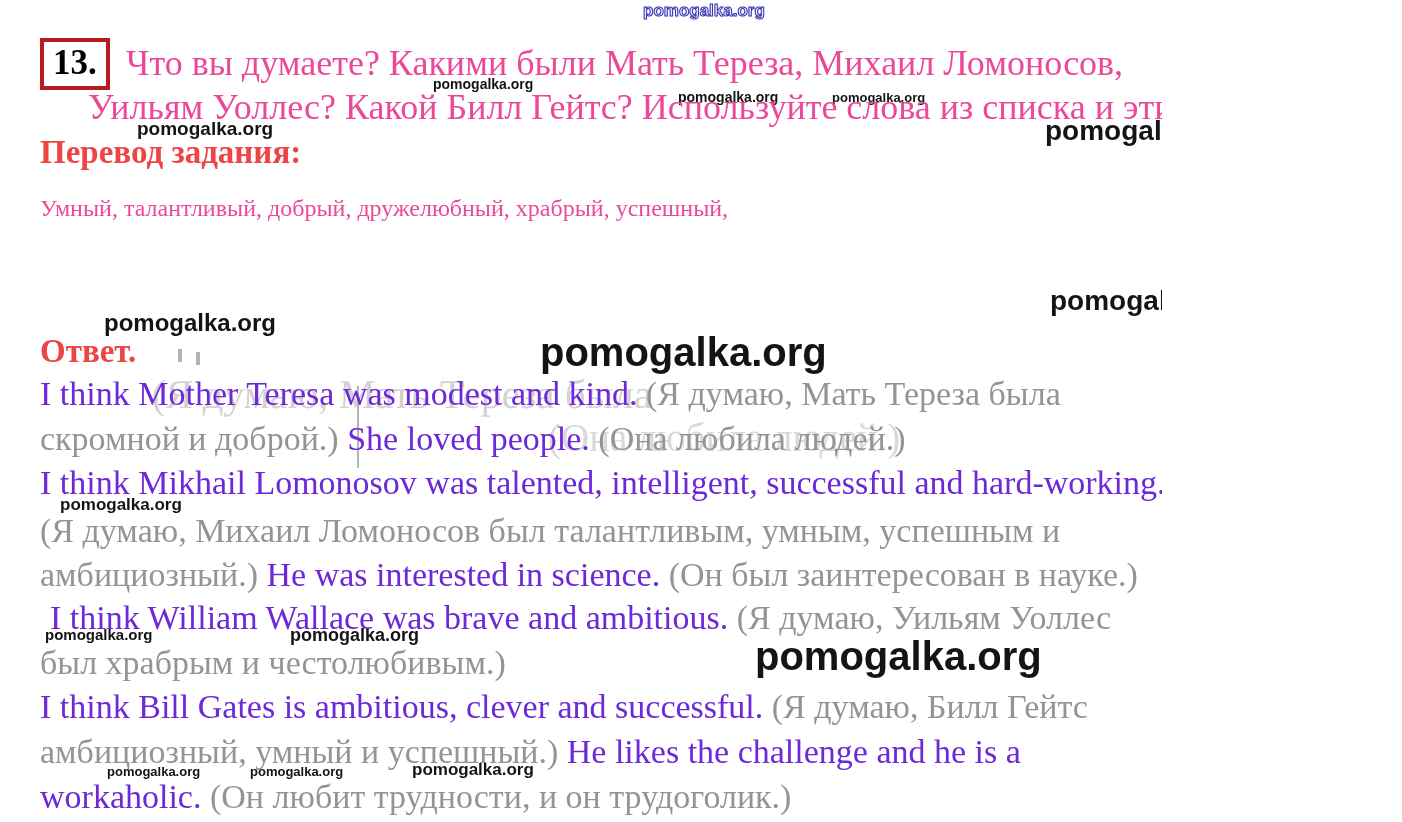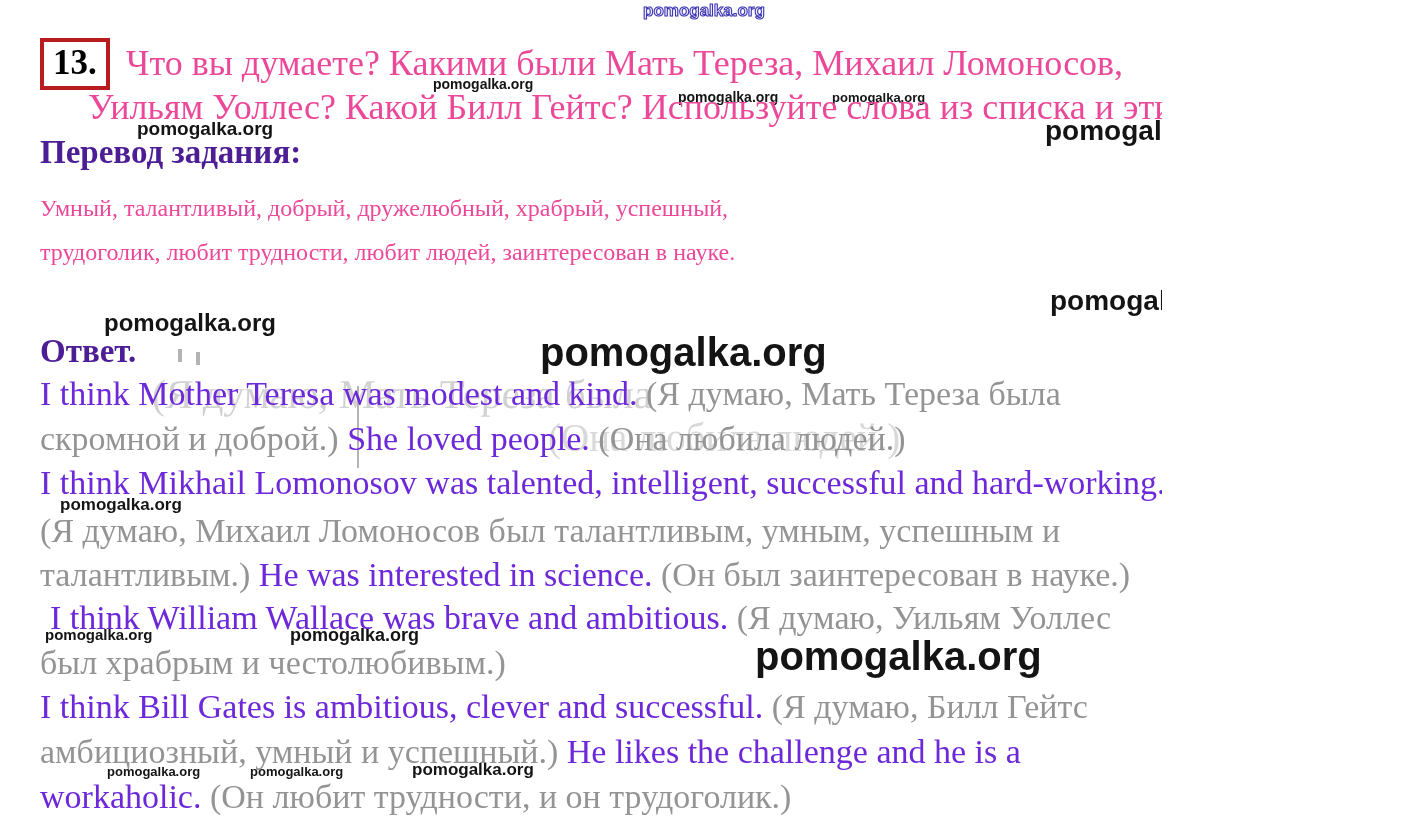--- a/index.html
+++ b/index.html
@@ -37,21 +37,21 @@
   }
   .gray-serif{color:#ec4899;}
   .task-line1{position:absolute;left:126px;top:42px;font-size:36px;white-space:nowrap;}
   .task-line2{position:absolute;left:40px;top:86px;font-size:36px;white-space:nowrap;margin-left:48px;}
   .overlap-char{position:absolute;left:1183px;top:34px;font-size:44px;font-weight:700;color:#000;}
   .cursor-icon{
     position:absolute;left:1217px;top:58px;width:15px;height:17px;background:#000;
     clip-path:polygon(0 0,100% 45%,40% 58%,62% 100%,48% 100%,28% 62%,0 88%);
     transform:rotate(-8deg);
   }
-  .heading{position:absolute;font-size:33px;font-weight:700;color:#4c1d95;white-space:nowrap;}
+  .heading{position:absolute;font-size:33px;font-weight:700;color:#ef4444;white-space:nowrap;}
   .heading-translation{left:40px;top:134px;}
   .heading-answer{left:40px;top:333px;}
   
   .wordlist{position:absolute;left:40px;font-size:24px;white-space:nowrap;}
   .wl1{top:195px;}
   .wl2{top:239px;}
   
   .answer-line{position:absolute;left:40px;font-size:34px;white-space:nowrap;}
   .al1{top:375px;} .al2{top:420px;} .al3{top:464px;} .al4{top:512px;} .al5{top:556px;}
   .al6{top:599px;margin-left:10px;} .al7{top:644px;} .al8{top:688px;} .al9{top:733px;} .al10{top:778px;}
@@ -98,29 +98,28 @@
   <div class="artifact-tick tick2"></div>
 
   <div class="task-number-box">13.</div>
   <div class="task-line1 gray-serif">Что вы думаете? Какими были Мать Тереза, Михаил Ломоносов,</div>
   <div class="overlap-char">р</div>
   <div class="cursor-icon"></div>
   <div class="task-line2 gray-serif">Уильям Уоллес? Какой Билл Гейтс? Используйте слова из списка и эти слова.</div>
 
   <div class="heading heading-translation">Перевод задания:</div>
   <div class="wordlist wl1 gray-serif">Умный, талантливый, добрый, дружелюбный, храбрый, успешный,</div>
-  <div class="wordlist wl2 gray-serif">трудоголик, любит трудности, любит людей, заинтересован в науке.</div>
 
   <div class="heading heading-answer">Ответ.</div>
   <div id="answer-lines">
       <div class="answer-line al1"><span class="seg-en">I think Mother Teresa was modest and kind. </span><span class="seg-ru">(Я думаю, Мать Тереза была</span></div>
       <div class="answer-line al2"><span class="seg-ru">скромной и доброй.) </span><span class="seg-en">She loved people. </span><span class="seg-ru">(Она любила людей.)</span></div>
       <div class="answer-line al3"><span class="seg-en">I think Mikhail Lomonosov was talented, intelligent, successful and hard-working.</span></div>
       <div class="answer-line al4"><span class="seg-ru">(Я думаю, Михаил Ломоносов был талантливым, умным, успешным и</span></div>
-      <div class="answer-line al5"><span class="seg-ru">талантливым.) </span><span class="seg-en">He was interested in science. </span><span class="seg-ru">(Он был заинтересован в науке.)</span></div>
+      <div class="answer-line al5"><span class="seg-ru">амбициозный.) </span><span class="seg-en">He was interested in science. </span><span class="seg-ru">(Он был заинтересован в науке.)</span></div>
       <div class="answer-line al6"><span class="seg-en">I think William Wallace was brave and ambitious. </span><span class="seg-ru">(Я думаю, Уильям Уоллес</span></div>
       <div class="answer-line al7"><span class="seg-ru">был храбрым и честолюбивым.)</span></div>
       <div class="answer-line al8"><span class="seg-en">I think Bill Gates is ambitious, clever and successful. </span><span class="seg-ru">(Я думаю, Билл Гейтс</span></div>
       <div class="answer-line al9"><span class="seg-ru">амбициозный, умный и успешный.) </span><span class="seg-en">He likes the challenge and he is a</span></div>
       <div class="answer-line al10"><span class="seg-en">workaholic. </span><span class="seg-ru">(Он любит трудности, и он трудоголик.)</span></div>
     </div>
 
 </div>
 
 </body></html>

